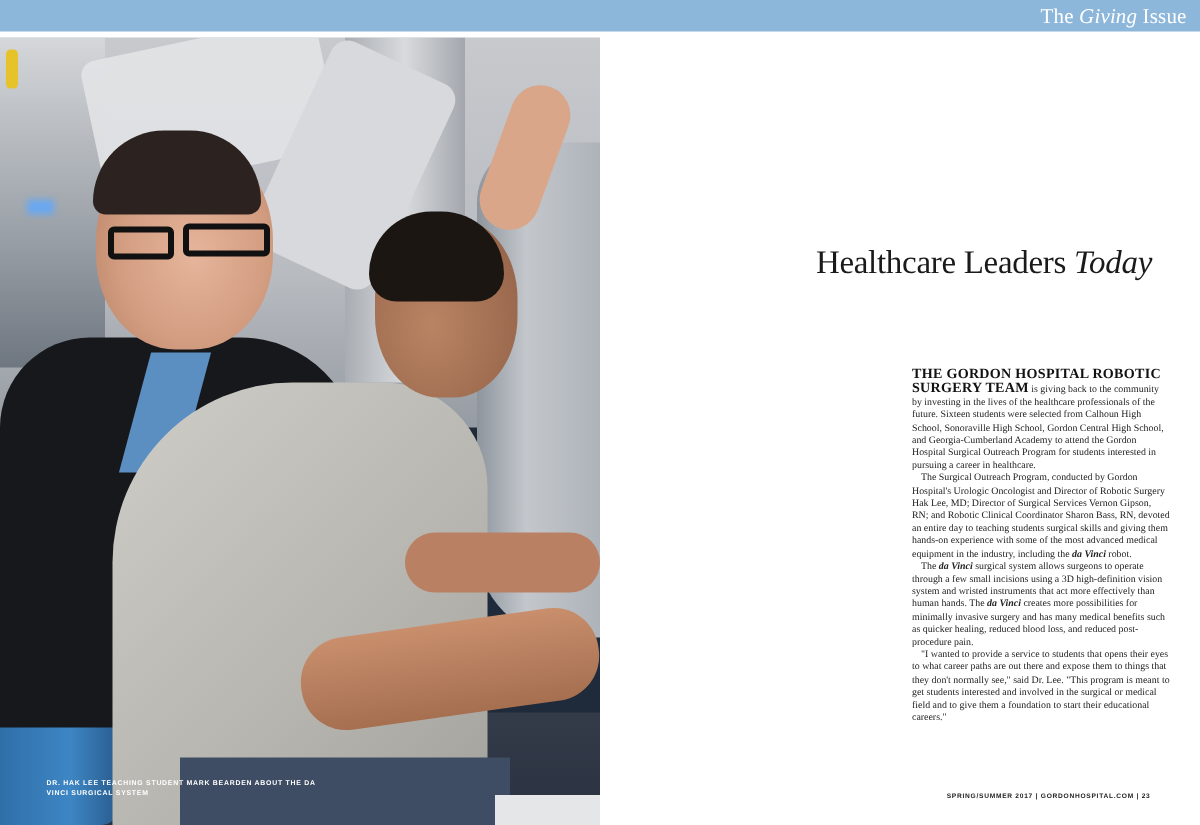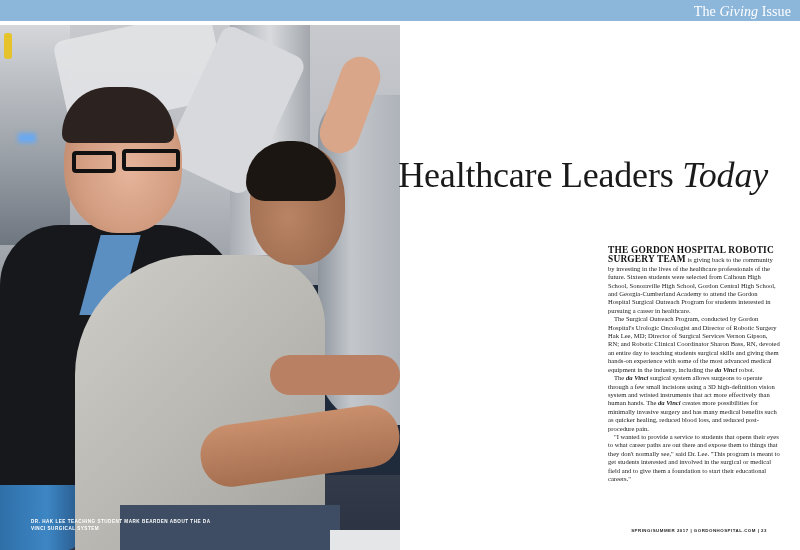--- a/index.html
+++ b/index.html
@@ -52,21 +52,21 @@
       position: absolute; left: 31px; top: 493px; width: 180px;
       font-family: "Liberation Sans", sans-serif; font-weight: bold; font-size: 4.6px;
       line-height: 7px; letter-spacing: 0.5px; color: #ffffff; text-transform: uppercase;
     }
 
     .headline {
       position: absolute; right: 32px; top: 157px; text-align: right;
       font-family: "Liberation Serif", serif; color: #1a1a1a;
     }
     .headline .line1 { font-style: italic; font-size: 33px; line-height: 38px; letter-spacing: -0.3px; }
-    .headline .line2 { font-size: 36px; line-height: 36px; letter-spacing: -0.2px; font-family: Liberation Serif, serif; }
+    .headline .line2 { font-size: 22px; line-height: 36px; letter-spacing: -0.2px; font-family: Liberation Serif, serif; }
     .headline .line2 em { font-style: italic; }
 
     .article {
       position: absolute; left: 608px; top: 246px; width: 172px;
       font-family: "Liberation Serif", serif; font-size: 6.6px; line-height: 8.4px;
       color: #222; text-align: left;
     }
     .article p { margin: 0; text-indent: 6px; }
     .article p.lead { text-indent: 0; }
     .lead-in { font-size: 9.4px; line-height: 9px; letter-spacing: 0.2px; font-weight: bold; color: #111; }

